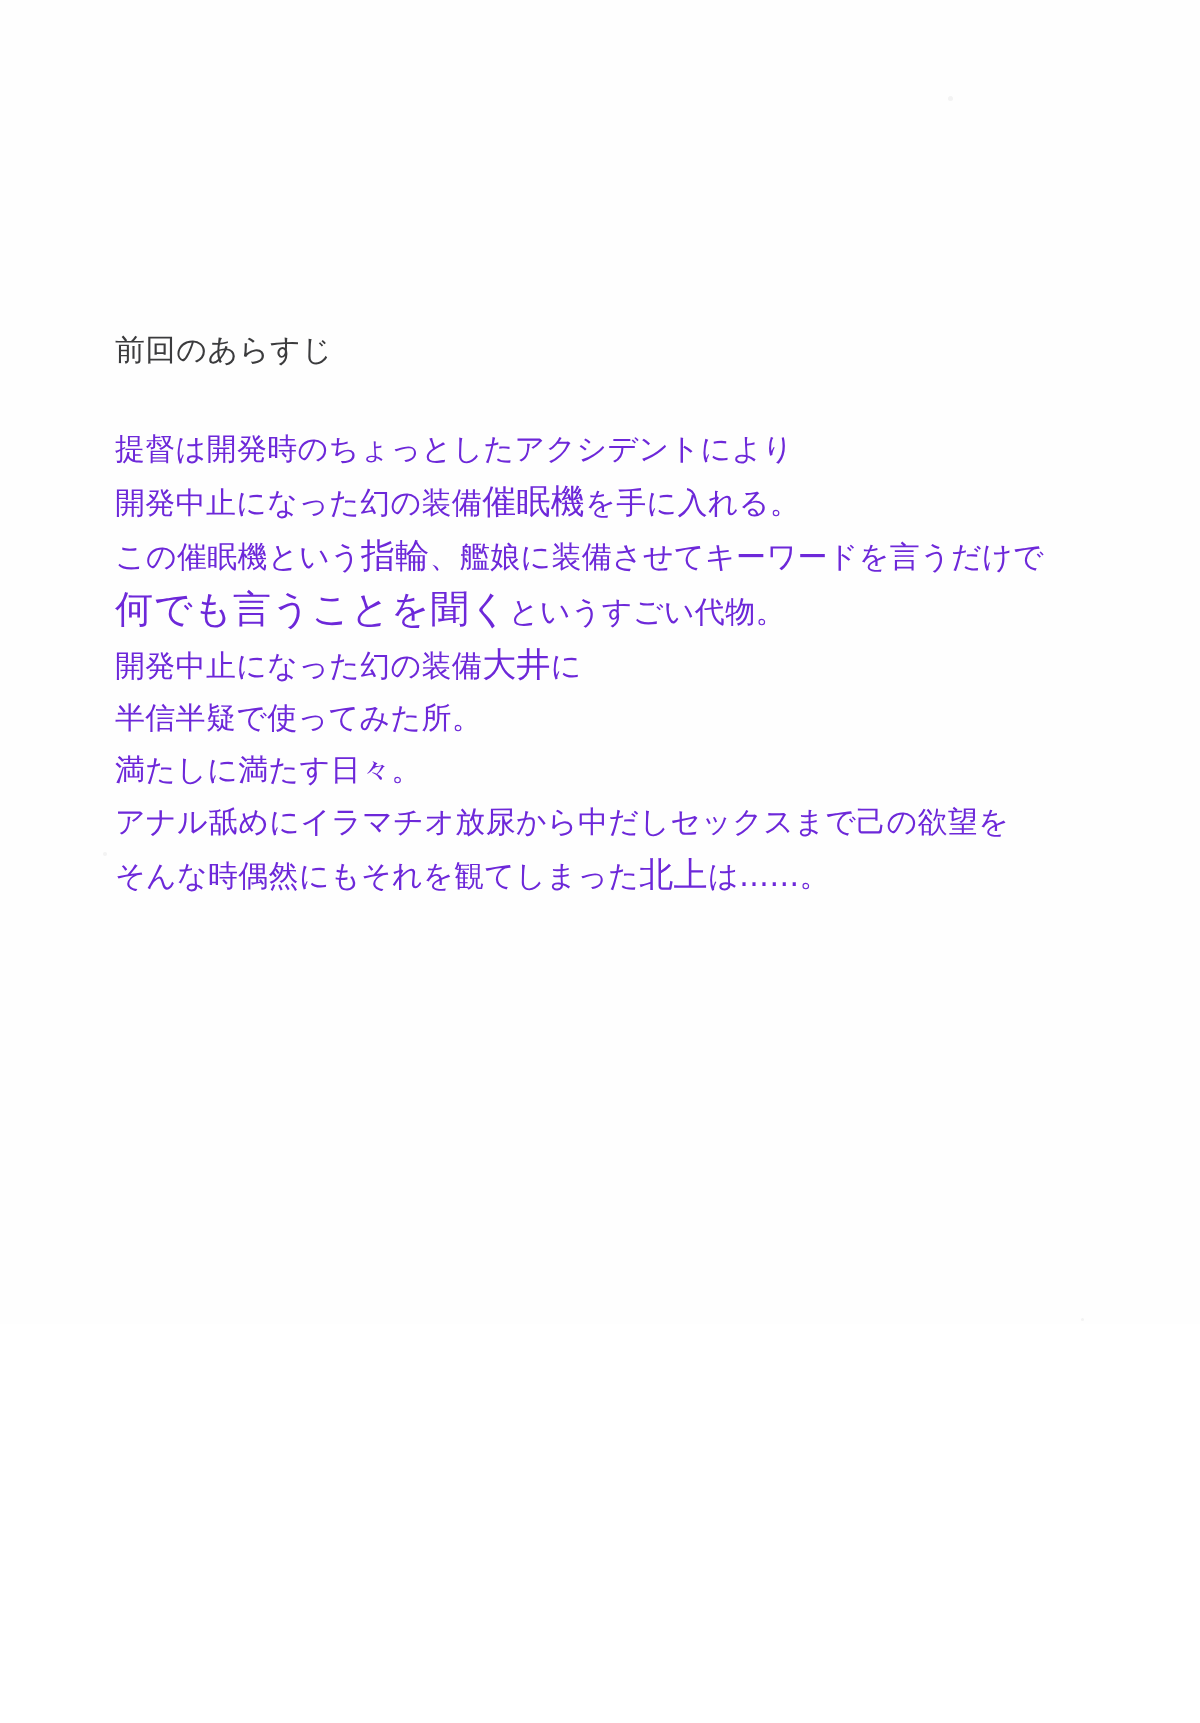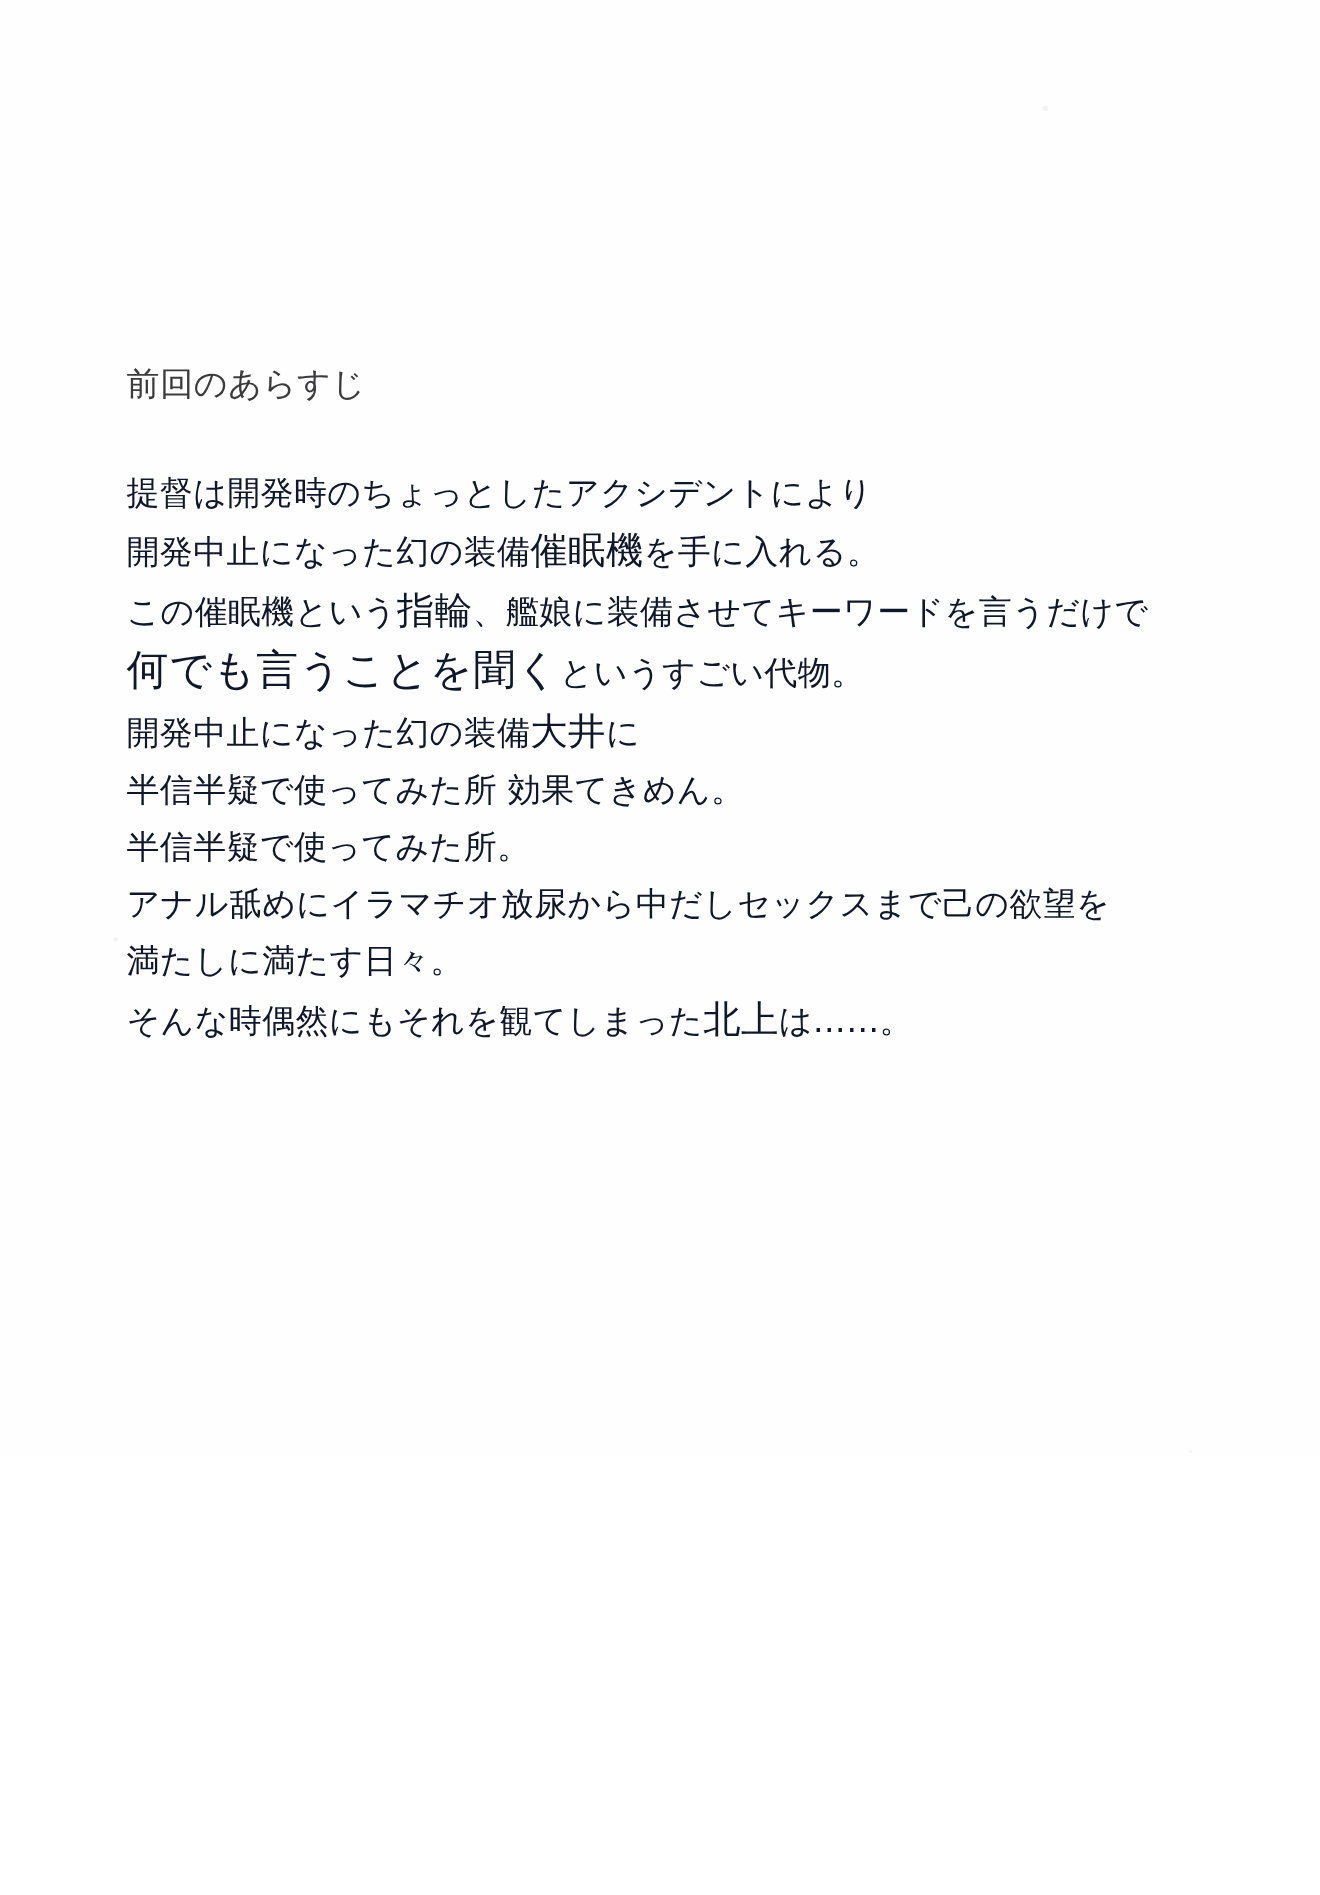--- a/index.html
+++ b/index.html
@@ -43,21 +43,21 @@
     letter-spacing: .02em;
     margin: 0 0 52px 0;
     font-weight: 400;
   }
   .para {
     margin: 0;
   }
   .line {
     font-size: 30px;
     line-height: 52px;
-    color: #0f172a;
+    color: #6d28d9;
     letter-spacing: .01em;
     white-space: nowrap;
   }
   .big {
     font-size: 34px;
     font-weight: 400;
     letter-spacing: .01em;
   }
   .xbig {
     font-size: 38px;
@@ -75,21 +75,20 @@
   <div class="speck" style="left:1081px; top:1318px; width:3px; height:3px;"></div>
 
   <div class="content">
     <div class="heading">前回のあらすじ</div>
     <div class="para" id="lines-host">
         <div class="line"><span>提督は開発時のちょっとしたアクシデントにより</span></div>
         <div class="line"><span>開発中止になった幻の装備</span><span class="big">催眠機</span><span>を手に入れる。</span></div>
         <div class="line"><span>この催眠機という</span><span class="big">指輪</span><span>、艦娘に装備させてキーワードを言うだけで</span></div>
         <div class="line"><span class="xbig">何でも言うことを聞く</span><span>というすごい代物。</span></div>
         <div class="line"><span>開発中止になった幻の装備</span><span class="big">大井</span><span>に</span></div>
-        <div class="line"><span>半信半疑で使ってみた所 効果てきめん。</span></div>
         <div class="line"><span>半信半疑で使ってみた所。</span></div>
+        <div class="line"><span>満たしに満たす日々。</span></div>
         <div class="line"><span>アナル舐めにイラマチオ放尿から中だしセックスまで己の欲望を</span></div>
-        <div class="line"><span>満たしに満たす日々。</span></div>
         <div class="line"><span>そんな時偶然にもそれを観てしまった</span><span class="big">北上</span><span>は……。</span></div>
       </div>
   </div>
 
 </div>
 
 </body></html>

